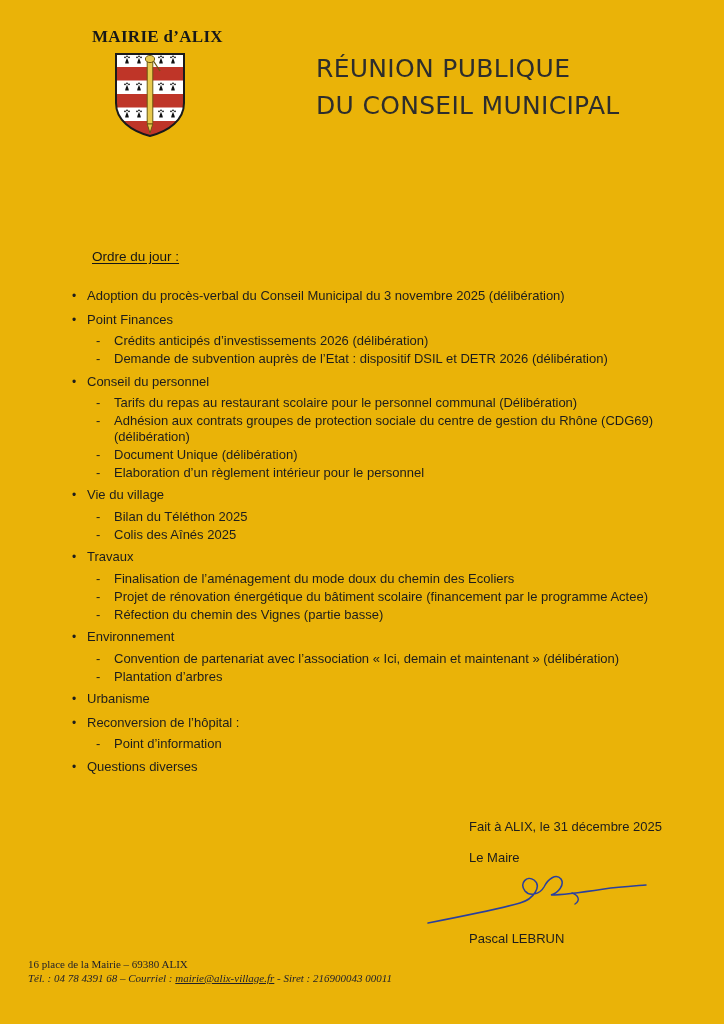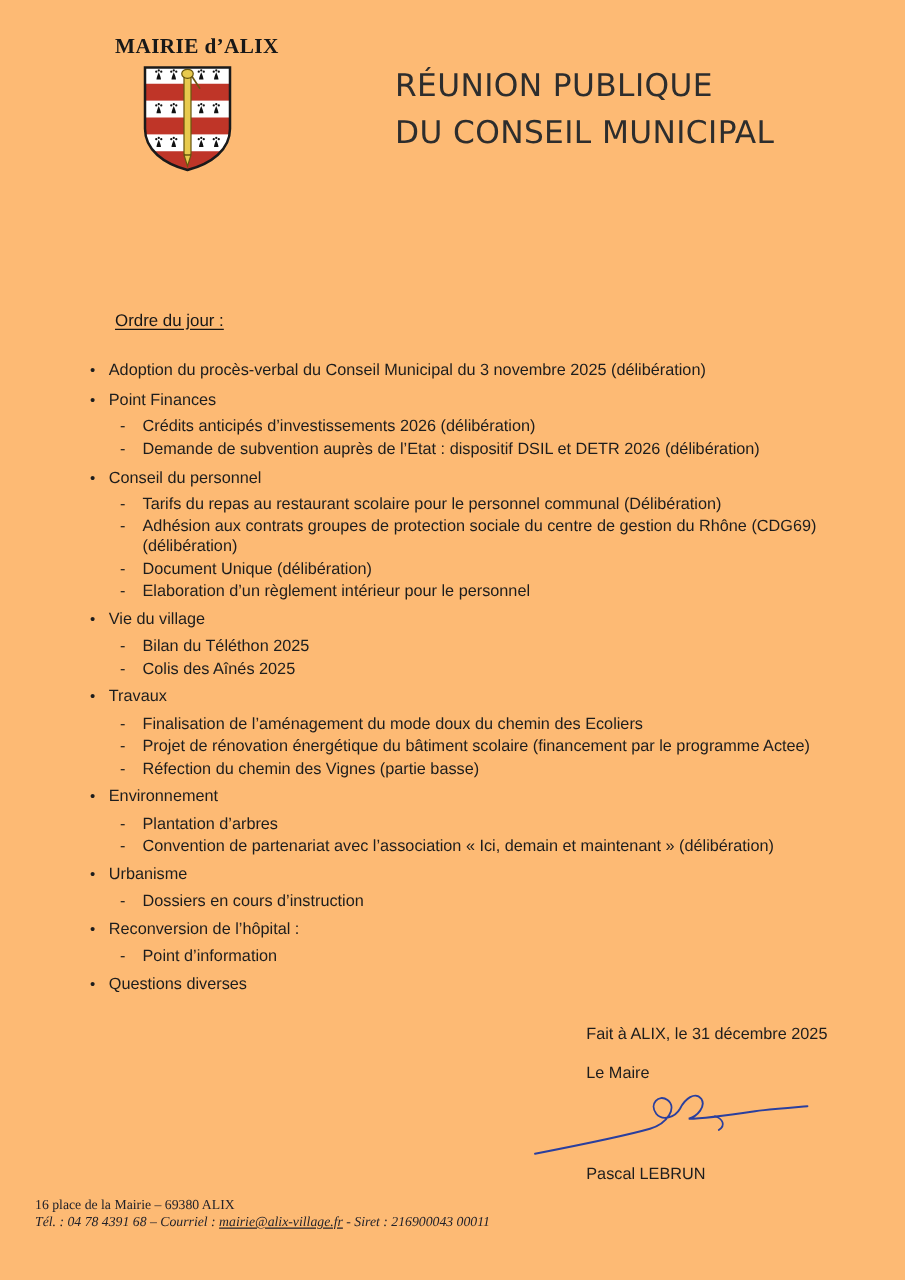--- a/index.html
+++ b/index.html
@@ -1,20 +1,20 @@
 <!DOCTYPE html>
 <html lang="fr"><head>
 <meta charset="utf-8">
 <style>
   html,body{margin:0;padding:0;background:#9a9a9a;}
   .page{
     position:relative;
     width:724px;height:1024px;
     margin:0 auto;
-    background:#fdba74;
+    background:#eab308;
     overflow:hidden;
     font-family:"Liberation Sans",sans-serif;
     color:#1d1d1d;
   }
 
   
   .org-name{
     position:absolute;left:92px;top:27px;
     font-family:"Liberation Serif",serif;
     font-weight:bold;font-size:17px;letter-spacing:.3px;
@@ -206,37 +206,31 @@
       </div>
     </div>
 
     <div class="item">
       <span class="bullet"></span>
       <span>Environnement</span>
     </div>
     <div class="subgroup">
       <div class="subitem">
         <span class="dash"></span>
+        <span>Convention de partenariat avec l’association « Ici, demain et maintenant » (délibération)</span>
+      </div>
+      <div class="subitem">
+        <span class="dash"></span>
         <span>Plantation d’arbres</span>
       </div>
-      <div class="subitem">
-        <span class="dash"></span>
-        <span>Convention de partenariat avec l’association « Ici, demain et maintenant » (délibération)</span>
-      </div>
     </div>
 
     <div class="item">
       <span class="bullet"></span>
       <span>Urbanisme</span>
-    </div>
-    <div class="subgroup">
-      <div class="subitem">
-        <span class="dash"></span>
-        <span>Dossiers en cours d’instruction</span>
-      </div>
     </div>
 
     <div class="item">
       <span class="bullet"></span>
       <span>Reconversion de l’hôpital :</span>
     </div>
     <div class="subgroup">
       <div class="subitem">
         <span class="dash"></span>
         <span>Point d’information</span>

